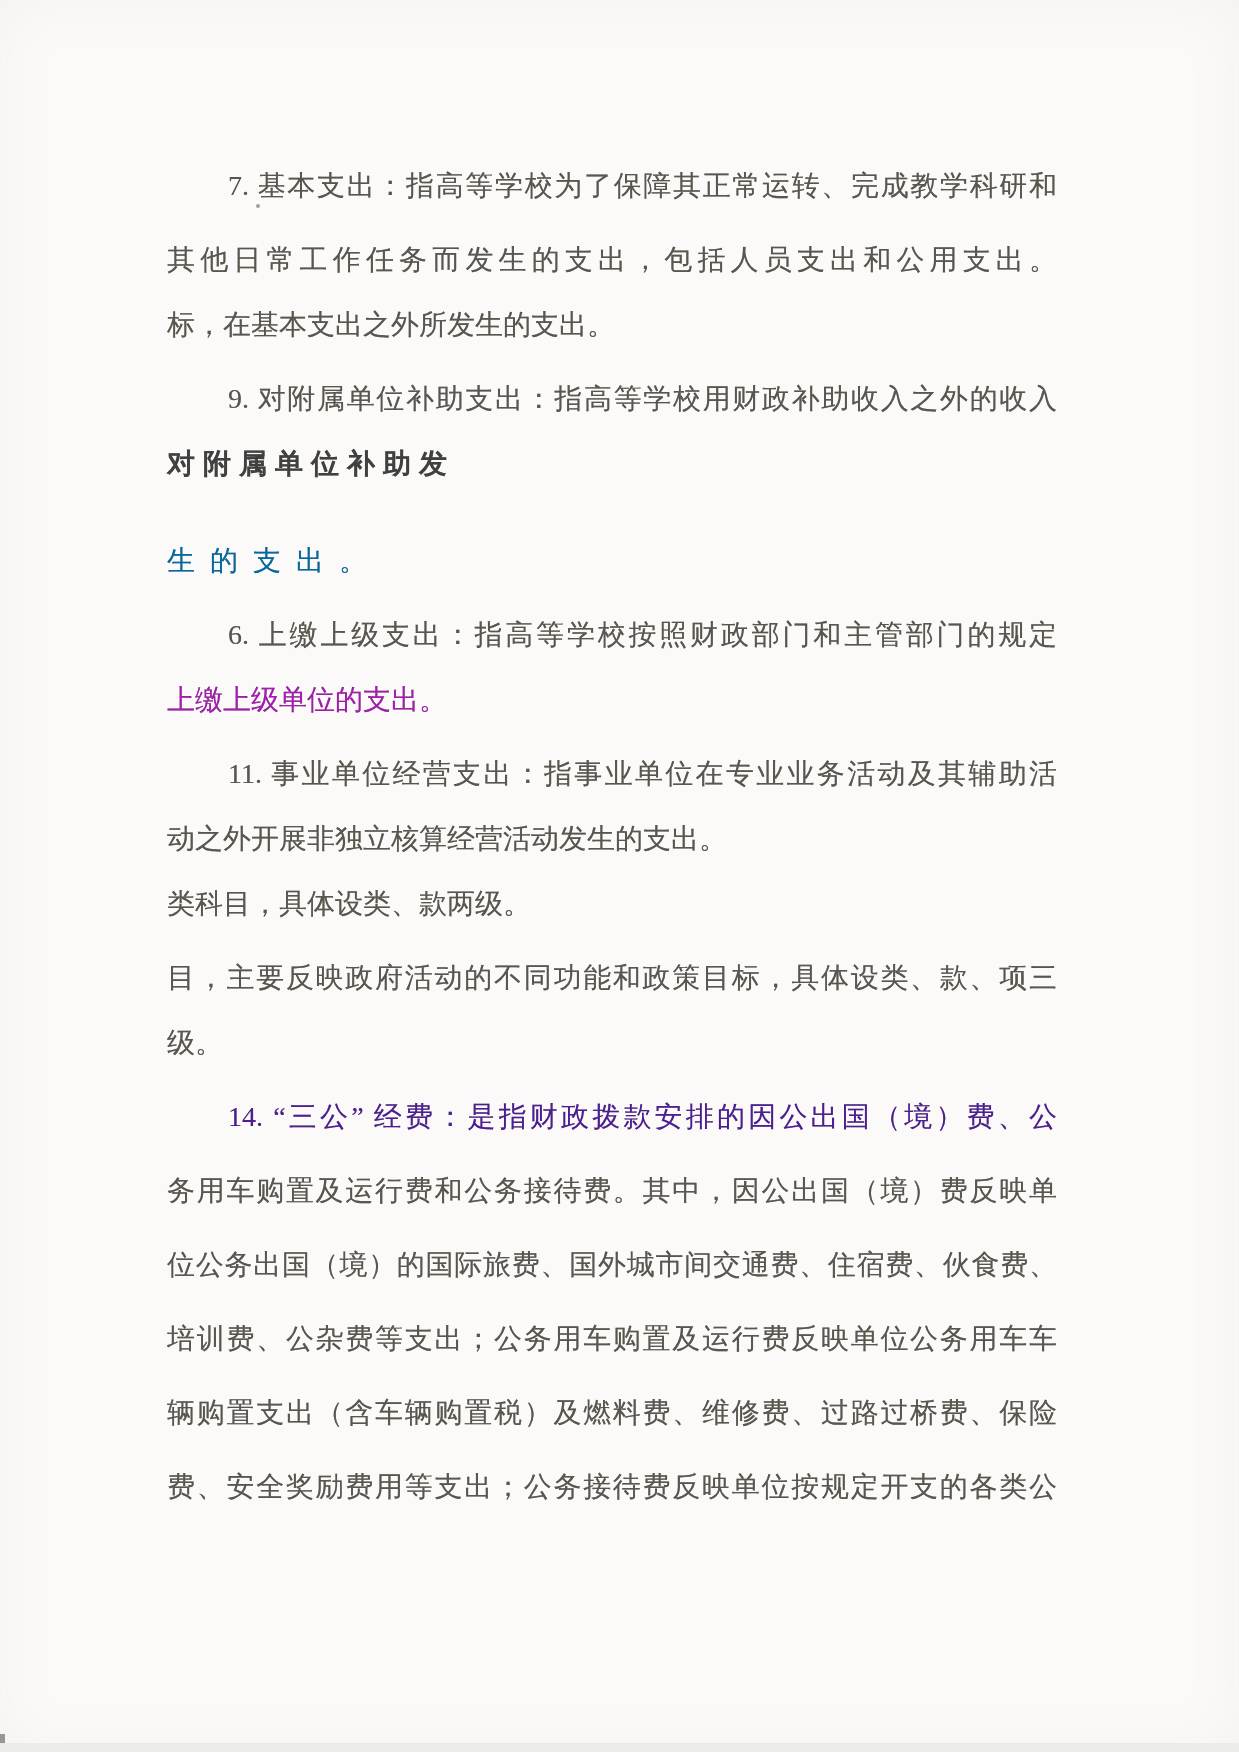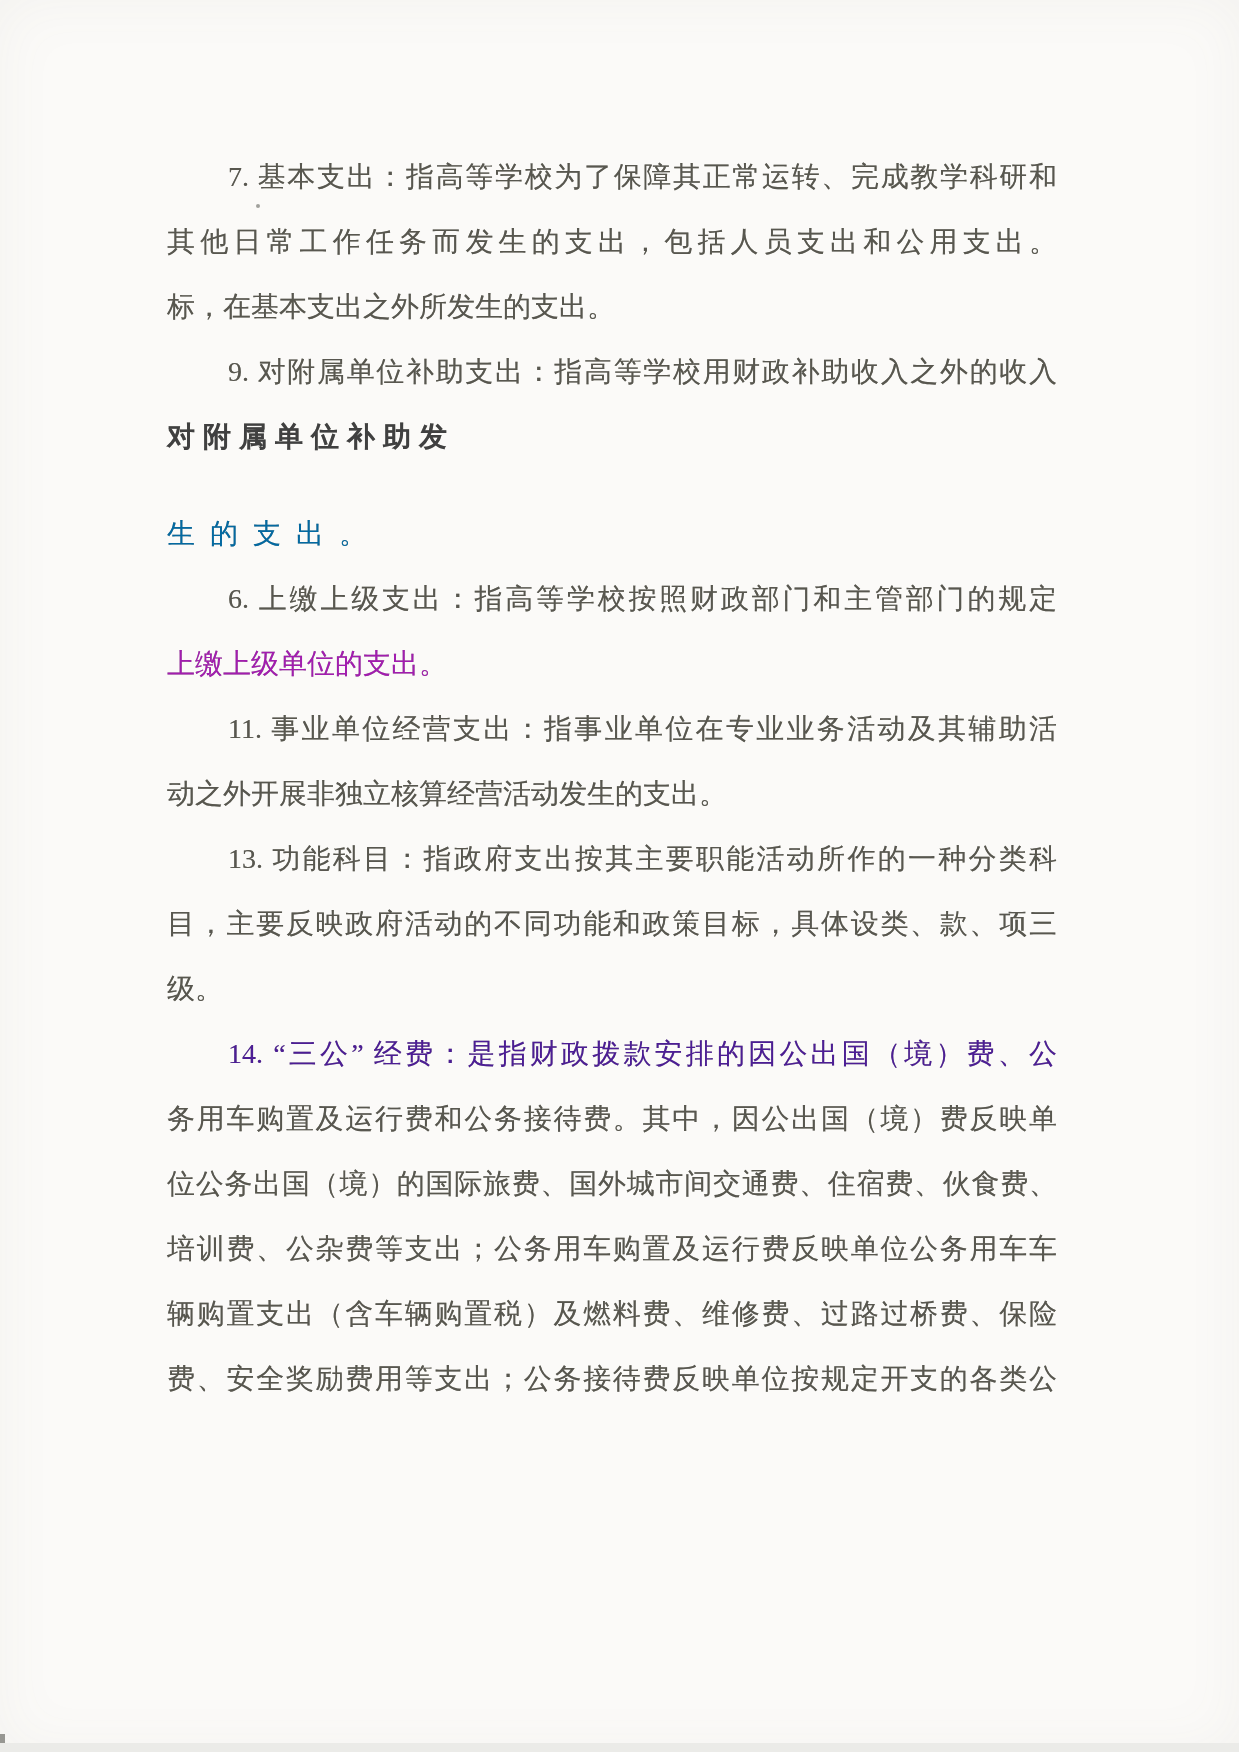--- a/index.html
+++ b/index.html
@@ -24,20 +24,21 @@
     line-height: 38px;
     font-size: 28px;
     color: #58574f;
     white-space: nowrap;
     text-shadow: 0 0 0.6px rgba(88,87,79,0.55);
   }
   .line.fill {
     white-space: normal;
     text-align: justify;
     text-align-last: justify;
+    margin-top: 9px;
   }
   .line.indent { padding-left: 61px; }
   .line.spaced { letter-spacing: 8px; }
   .line.spaced-wide { letter-spacing: 15px; }
   .speck {
     position: absolute;
     left: 256px; top: 204px;
     width: 4px; height: 4px;
     border-radius: 50%;
     background: #8a8a84;
@@ -65,21 +66,21 @@
       <div class="line indent fill" style="color: rgb(88, 87, 79);">7. 基本支出：指高等学校为了保障其正常运转、完成教学科研和</div>
       <div class="line fill" style="color: rgb(88, 87, 79);">其他日常工作任务而发生的支出，包括人员支出和公用支出。</div>
       <div class="line" style="color: rgb(88, 87, 79);">标，在基本支出之外所发生的支出。</div>
       <div class="line indent fill" style="color: rgb(88, 87, 79);">9. 对附属单位补助支出：指高等学校用财政补助收入之外的收入</div>
       <div class="line spaced" style="color: #404040; font-weight: bold;">对附属单位补助发</div>
       <div class="line spaced-wide" style="color: #0369a1; margin-top: 32px;">生的支出。</div>
       <div class="line indent fill" style="color: rgb(88, 87, 79);">6. 上缴上级支出：指高等学校按照财政部门和主管部门的规定</div>
       <div class="line" style="color: #a21caf;">上缴上级单位的支出。</div>
       <div class="line indent fill" style="color: rgb(88, 87, 79);">11. 事业单位经营支出：指事业单位在专业业务活动及其辅助活</div>
       <div class="line" style="color: rgb(88, 87, 79);">动之外开展非独立核算经营活动发生的支出。</div>
-      <div class="line indent fill" style="color: rgb(88, 87, 79);">13. 功能科目：指政府支出按其主要职能活动所作的一种分类科</div>
+      <div class="line" style="color: rgb(88, 87, 79);">类科目，具体设类、款两级。</div>
       <div class="line fill" style="color: rgb(88, 87, 79);">目，主要反映政府活动的不同功能和政策目标，具体设类、款、项三</div>
       <div class="line" style="color: rgb(88, 87, 79);">级。</div>
       <div class="line indent fill" style="color: #4c1d95;">14. “三公” 经费：是指财政拨款安排的因公出国（境）费、公</div>
       <div class="line fill" style="color: rgb(88, 87, 79);">务用车购置及运行费和公务接待费。其中，因公出国（境）费反映单</div>
       <div class="line fill" style="color: rgb(88, 87, 79);">位公务出国（境）的国际旅费、国外城市间交通费、住宿费、伙食费、</div>
       <div class="line fill" style="color: rgb(88, 87, 79);">培训费、公杂费等支出；公务用车购置及运行费反映单位公务用车车</div>
       <div class="line fill" style="color: rgb(88, 87, 79);">辆购置支出（含车辆购置税）及燃料费、维修费、过路过桥费、保险</div>
       <div class="line fill" style="color: rgb(88, 87, 79);">费、安全奖励费用等支出；公务接待费反映单位按规定开支的各类公</div>
     </div>
   <div class="speck"></div>

